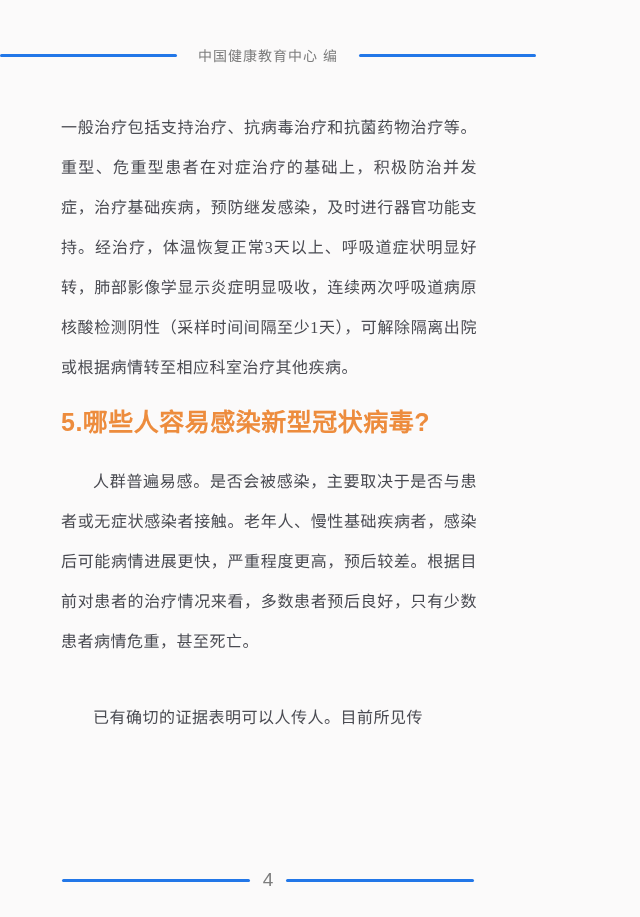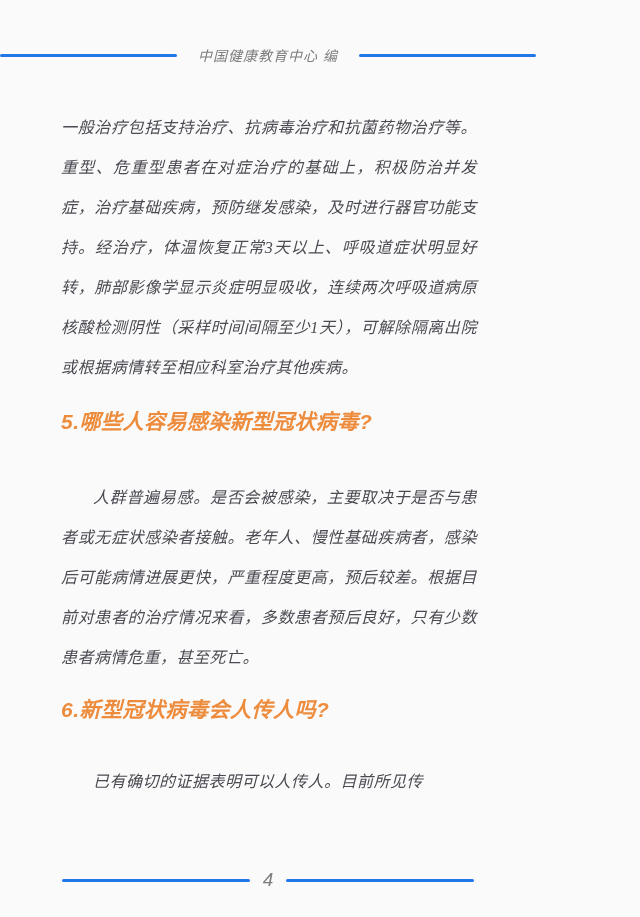--- a/index.html
+++ b/index.html
@@ -7,21 +7,20 @@
   body {
     font-family: "Liberation Serif", "DejaVu Serif", serif;
     background: var(--page-bg, #fbfafa);
   }
   .page {
     position: relative;
     width: 536px;
     height: 917px;
     background: var(--page-bg, #fbfafa);
     overflow: hidden;
-    font-style: italic;
   }
   
   .page-header {
     position: absolute;
     top: 44px; left: 61px; right: 61px;
     height: 22px;
     display: flex;
     align-items: center;
     justify-content: center;
   }
@@ -48,28 +47,28 @@
   .body-para {
     font-size: 16px;
     line-height: 40px;
     color: var(--body-text, #4a4b52);
     text-align: justify;
     letter-spacing: 0.5px;
   }
   .body-para.indent { text-indent: 2em; }
   .section-heading {
     font-family: "Liberation Sans", "DejaVu Sans", sans-serif;
-    font-size: 21px;
+    font-size: 25px;
     font-weight: bold;
     line-height: 32px;
     color: var(--heading-orange, #ed8c3d);
     letter-spacing: 0.5px;
   }
   .heading-5 { margin-top: 18px; }
-  .para-2    { margin-top: 40px; }
+  .para-2    { margin-top: 24px; }
   .heading-6 { margin-top: 16px; }
   .para-3    { margin-top: 36px; }
   
   .page-footer {
     position: absolute;
     top: 868px; left: 62px; right: 62px;
     height: 24px;
     display: flex;
     align-items: center;
   }
@@ -93,21 +92,20 @@
     <span class="rule"></span>
   </header>
 
   <main class="content">
     <p class="body-para para-1">一般治疗包括支持治疗、抗病毒治疗和抗菌药物治疗等。重型、危重型患者在对症治疗的基础上，积极防治并发症，治疗基础疾病，预防继发感染，及时进行器官功能支持。经治疗，体温恢复正常3天以上、呼吸道症状明显好转，肺部影像学显示炎症明显吸收，连续两次呼吸道病原核酸检测阴性（采样时间间隔至少1天），可解除隔离出院或根据病情转至相应科室治疗其他疾病。</p>
 
     <h2 class="section-heading heading-5">5.哪些人容易感染新型冠状病毒?</h2>
 
     <p class="body-para indent para-2">人群普遍易感。是否会被感染，主要取决于是否与患者或无症状感染者接触。老年人、慢性基础疾病者，感染后可能病情进展更快，严重程度更高，预后较差。根据目前对患者的治疗情况来看，多数患者预后良好，只有少数患者病情危重，甚至死亡。</p>
 
-    <h2 class="section-heading heading-6">6.新型冠状病毒会人传人吗?</h2>
 
     <p class="body-para indent para-3">已有确切的证据表明可以人传人。目前所见传</p>
   </main>
 
   <footer class="page-footer">
     <span class="rule"></span>
     <span class="page-number">4</span>
     <span class="rule"></span>
   </footer>
 

